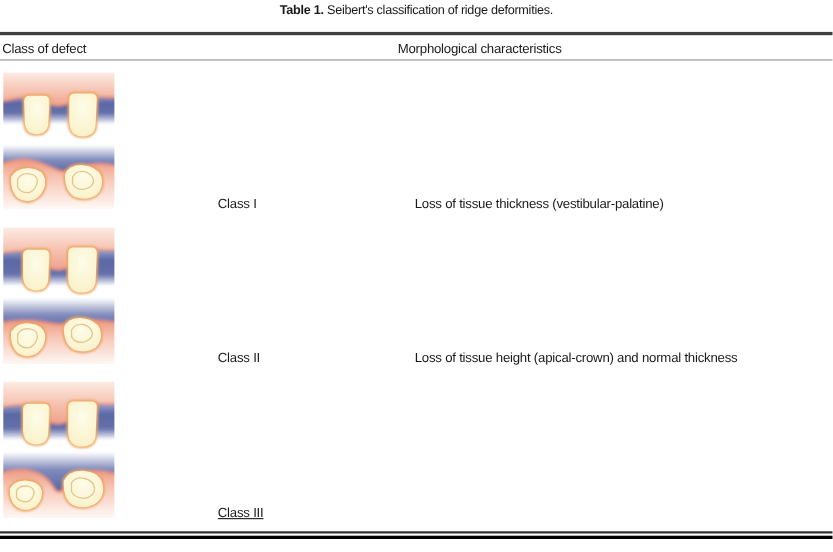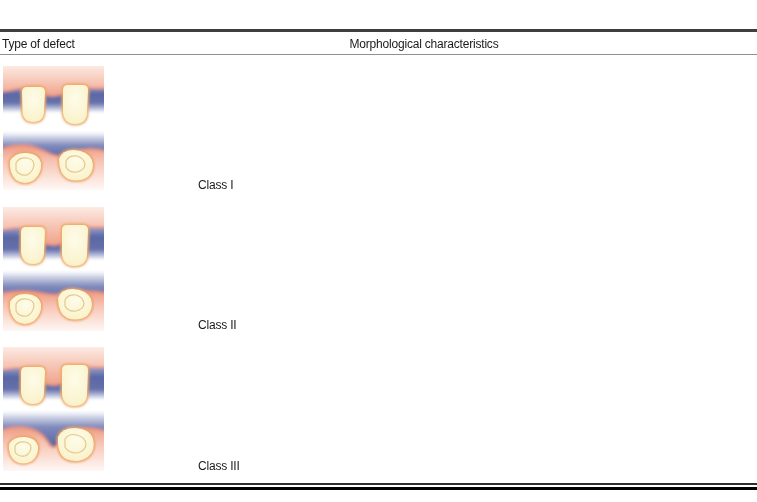--- a/index.html
+++ b/index.html
@@ -13,38 +13,41 @@
   .title .t-rest{margin-left:3px;}
 
   .rule{position:absolute;left:0;width:757px;}
   .rule-top{top:29px;height:2.5px;background:#3f3f3f;}
   .rule-head{top:54px;height:1px;background:#909090;}
   .rule-bottom-thin{top:483px;height:1.5px;background:#2e2e2e;}
   .rule-bottom-thick{top:487px;height:2.5px;background:#000;}
 
   .col-header{position:absolute;top:37px;font-size:12px;letter-spacing:-0.2px;white-space:nowrap;}
   .h-left{left:2px;}
-  .h-right{left:424px;transform:translateX(-50%);}
+  .h-right{left:436px;transform:translateX(-50%);}
 
   .cell-class{position:absolute;left:166px;font-size:12px;letter-spacing:-0.2px;white-space:nowrap;margin-left:32px;}
   .cell-char{position:absolute;left:377px;font-size:12px;letter-spacing:-0.2px;white-space:nowrap;}
-  .r1-text{top:178px;} .r2-text{top:318px;} .r3-text{top:459px;}
+  .r1-text{top:178px;} .r2-text{top:318px;} .r3-text{top:459px;text-decoration:underline;}
 
   .illus{position:absolute;left:3px;width:101px;height:124px;display:block;}
   .i1{top:66px;} .i2{top:207px;} .i3{top:347px;}
 </style>
 </head>
 <body>
 
 <div class="page">
 
+  <div class="title">
+    <span class="t-bold">Table 1.</span><span class="t-rest">Seibert's classification of ridge deformities.</span>
+  </div>
 
   <div class="rule rule-top"></div>
 
-  <div class="col-header h-left">Type of defect</div>
+  <div class="col-header h-left">Class of defect</div>
   <div class="col-header h-right">Morphological characteristics</div>
 
   <div class="rule rule-head"></div>
 
   <svg class="illus i1" viewBox="0 0 101 124" xmlns="http://www.w3.org/2000/svg">
     <defs>
       <linearGradient id="c1-gum" x1="0" y1="0" x2="0" y2="1">
         <stop offset="0" stop-color="#fdf3ee"></stop>
           <stop offset="0.55" stop-color="#f7c8b8"></stop>
           <stop offset="1" stop-color="#efa28b"></stop>
@@ -93,20 +96,21 @@
       <path d="M-4,84 C8,80 16,78 26,80 C36,82 42,86 50,89 C58,92 66,90 74,86 C82,82 92,82 105,86" fill="none" stroke="#e98e73" stroke-width="1.8"></path>
     </g>
     <path d="M7,95 Q12,86 24,87 Q36,88 38,97 Q39,107 31,114 Q22,120 13,114 Q6,107 7,95 Z" fill="none" stroke="#efa160" stroke-width="3" filter="url(#c1-soft2)"></path>
     <path d="M7,95 Q12,86 24,87 Q36,88 38,97 Q39,107 31,114 Q22,120 13,114 Q6,107 7,95 Z" fill="url(#c1-tooth)"></path>
     <path d="M13,97 Q16,91 24,92 Q31,93 31,99 Q30,106 24,109 Q16,110 13,104 Z" fill="none" stroke="#e3c88e" stroke-width="1.2"></path>
     <path d="M56,93 Q59,84 71,84 Q85,85 89,94 Q92,104 85,111 Q76,117 65,113 Q56,108 56,93 Z" fill="none" stroke="#efa160" stroke-width="3" filter="url(#c1-soft2)"></path>
     <path d="M56,93 Q59,84 71,84 Q85,85 89,94 Q92,104 85,111 Q76,117 65,113 Q56,108 56,93 Z" fill="url(#c1-tooth)"></path>
     <path d="M63,95 Q66,89 74,90 Q81,92 82,98 Q82,104 74,106 Q66,107 63,101 Z" fill="none" stroke="#e3c88e" stroke-width="1.2"></path>
   </svg>
   <div class="cell-class r1-text">Class I</div>
+  <div class="cell-char r1-text">Loss of tissue thickness (vestibular-palatine)</div>
 
   <svg class="illus i2" viewBox="0 0 101 124" xmlns="http://www.w3.org/2000/svg">
     <defs>
       <linearGradient id="c2-gum" x1="0" y1="0" x2="0" y2="1">
         <stop offset="0" stop-color="#fdf3ee"></stop>
           <stop offset="0.5" stop-color="#f7c8b8"></stop>
           <stop offset="1" stop-color="#efa28b"></stop>
       </linearGradient>
       <linearGradient id="c2-blue" x1="0" y1="0" x2="0" y2="1">
         <stop offset="0" stop-color="#9aa3cb"></stop>
@@ -152,20 +156,21 @@
       <path d="M-4,87 C10,84 20,84 30,85 C40,86 45,88 52,88 C60,88 68,86 78,85 C88,84 96,85 105,87" fill="none" stroke="#e98e73" stroke-width="1.8"></path>
     </g>
     <path d="M7,95 Q12,86 24,87 Q36,88 38,97 Q39,107 31,114 Q22,120 13,114 Q6,107 7,95 Z" fill="none" stroke="#efa160" stroke-width="3" filter="url(#c2-soft2)"></path>
     <path d="M7,95 Q12,86 24,87 Q36,88 38,97 Q39,107 31,114 Q22,120 13,114 Q6,107 7,95 Z" fill="url(#c2-tooth)"></path>
     <path d="M13,97 Q16,91 24,92 Q31,93 31,99 Q30,106 24,109 Q16,110 13,104 Z" fill="none" stroke="#e3c88e" stroke-width="1.2"></path>
     <path d="M55,91 Q58,82 70,82 Q84,83 88,92 Q91,102 84,109 Q75,115 64,111 Q55,106 55,91 Z" fill="none" stroke="#efa160" stroke-width="3" filter="url(#c2-soft2)"></path>
     <path d="M55,91 Q58,82 70,82 Q84,83 88,92 Q91,102 84,109 Q75,115 64,111 Q55,106 55,91 Z" fill="url(#c2-tooth)"></path>
     <path d="M62,93 Q65,87 73,88 Q80,90 81,96 Q81,102 73,104 Q65,105 62,99 Z" fill="none" stroke="#e3c88e" stroke-width="1.2"></path>
   </svg>
   <div class="cell-class r2-text">Class II</div>
+  <div class="cell-char r2-text">Loss of tissue height (apical-crown) and normal thickness</div>
 
   <svg class="illus i3" viewBox="0 0 101 124" xmlns="http://www.w3.org/2000/svg">
     <defs>
       <linearGradient id="c3-gum" x1="0" y1="0" x2="0" y2="1">
         <stop offset="0" stop-color="#fdf3ee"></stop>
           <stop offset="0.5" stop-color="#f7c8b8"></stop>
           <stop offset="1" stop-color="#efa28b"></stop>
       </linearGradient>
       <linearGradient id="c3-blue" x1="0" y1="0" x2="0" y2="1">
         <stop offset="0" stop-color="#9aa3cb"></stop>

